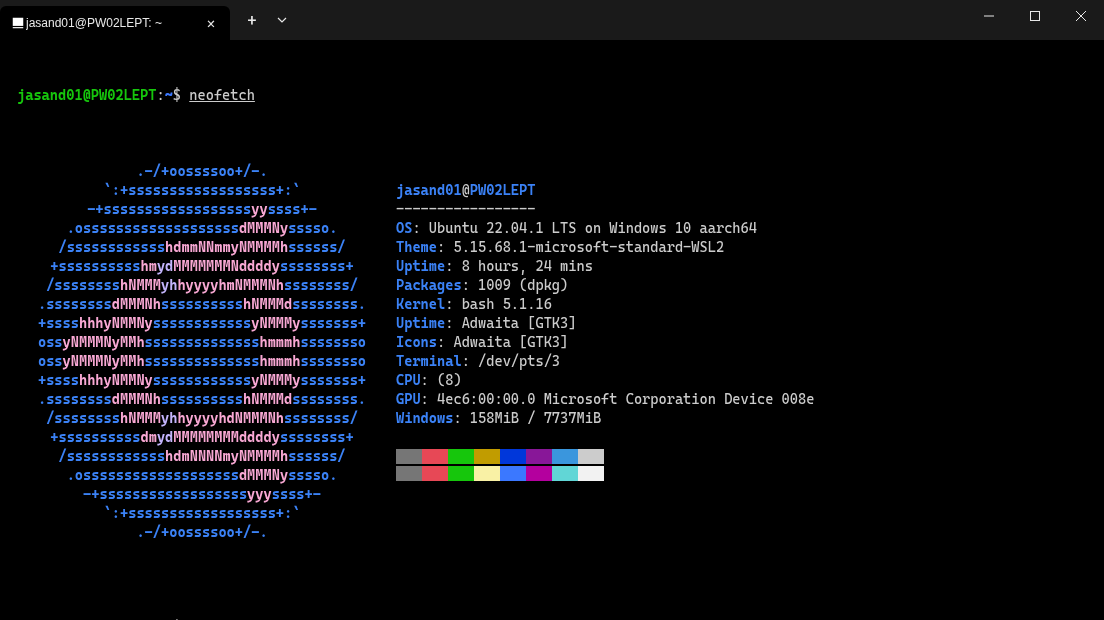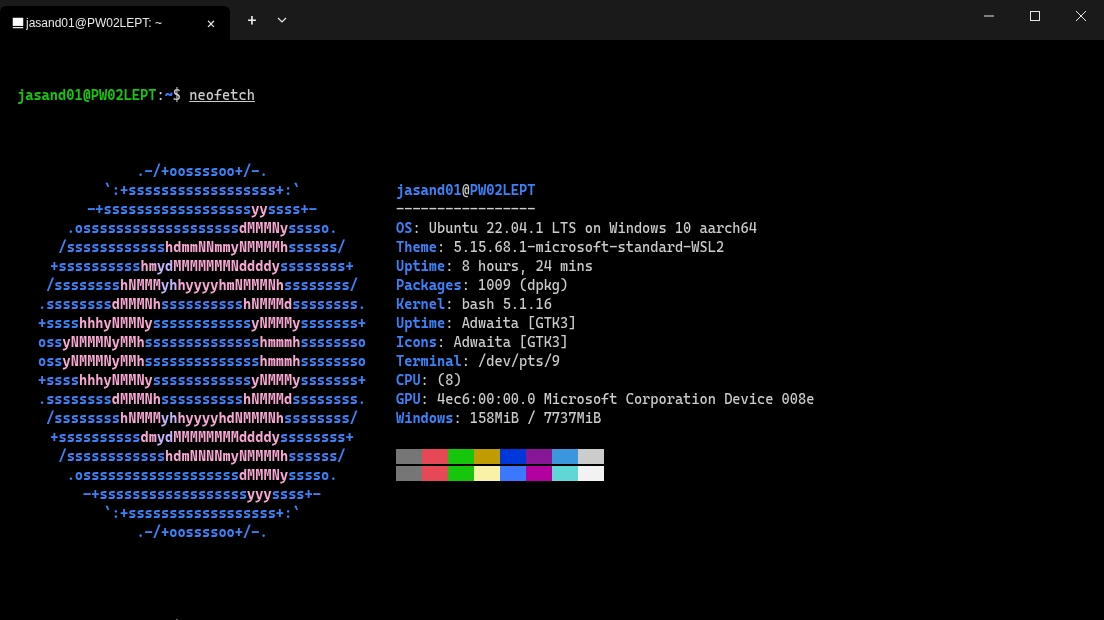--- a/index.html
+++ b/index.html
@@ -163,21 +163,21 @@
     <div class="info-col">
 <span class="red">jasand01</span><span class="plain">@</span><span class="red">PW02LEPT</span>
 <span class="plain">-----------------</span>
 <span class="red">OS</span><span class="plain">: Ubuntu 22.04.1 LTS on Windows 10 aarch64</span>
 <span class="red">Theme</span><span class="plain">: 5.15.68.1-microsoft-standard-WSL2</span>
 <span class="red">Uptime</span><span class="plain">: 8 hours, 24 mins</span>
 <span class="red">Packages</span><span class="plain">: 1009 (dpkg)</span>
 <span class="red">Kernel</span><span class="plain">: bash 5.1.16</span>
 <span class="red">Uptime</span><span class="plain">: Adwaita [GTK3]</span>
 <span class="red">Icons</span><span class="plain">: Adwaita [GTK3]</span>
-<span class="red">Terminal</span><span class="plain">: /dev/pts/9</span>
+<span class="red">Terminal</span><span class="plain">: /dev/pts/3</span>
 <span class="red">CPU</span><span class="plain">: (8)</span>
 <span class="red">GPU</span><span class="plain">: 4ec6:00:00.0 Microsoft Corporation Device 008e</span>
 <span class="red">Windows</span><span class="plain">: 158MiB / 7737MiB</span>
 
 <div class="swatches" id="sw1"><div class="swatch" style="background: rgb(118, 118, 118);"></div><div class="swatch" style="background: rgb(231, 72, 86);"></div><div class="swatch" style="background: rgb(22, 198, 12);"></div><div class="swatch" style="background: rgb(193, 156, 0);"></div><div class="swatch" style="background: rgb(0, 55, 218);"></div><div class="swatch" style="background: rgb(136, 23, 152);"></div><div class="swatch" style="background: rgb(58, 150, 221);"></div><div class="swatch" style="background: rgb(204, 204, 204);"></div></div><div class="swatches" id="sw2"><div class="swatch" style="background: rgb(118, 118, 118);"></div><div class="swatch" style="background: rgb(231, 72, 86);"></div><div class="swatch" style="background: rgb(22, 198, 12);"></div><div class="swatch" style="background: rgb(249, 241, 165);"></div><div class="swatch" style="background: rgb(59, 120, 255);"></div><div class="swatch" style="background: rgb(180, 0, 158);"></div><div class="swatch" style="background: rgb(97, 214, 214);"></div><div class="swatch" style="background: rgb(242, 242, 242);"></div></div>
     </div>
   </div>
 <br>
   <div><span class="prompt-user">jasand01@PW02LEPT</span><span class="prompt-colon">:</span><span class="prompt-path">~</span><span class="prompt-dollar">$</span> </div>
 </div>

